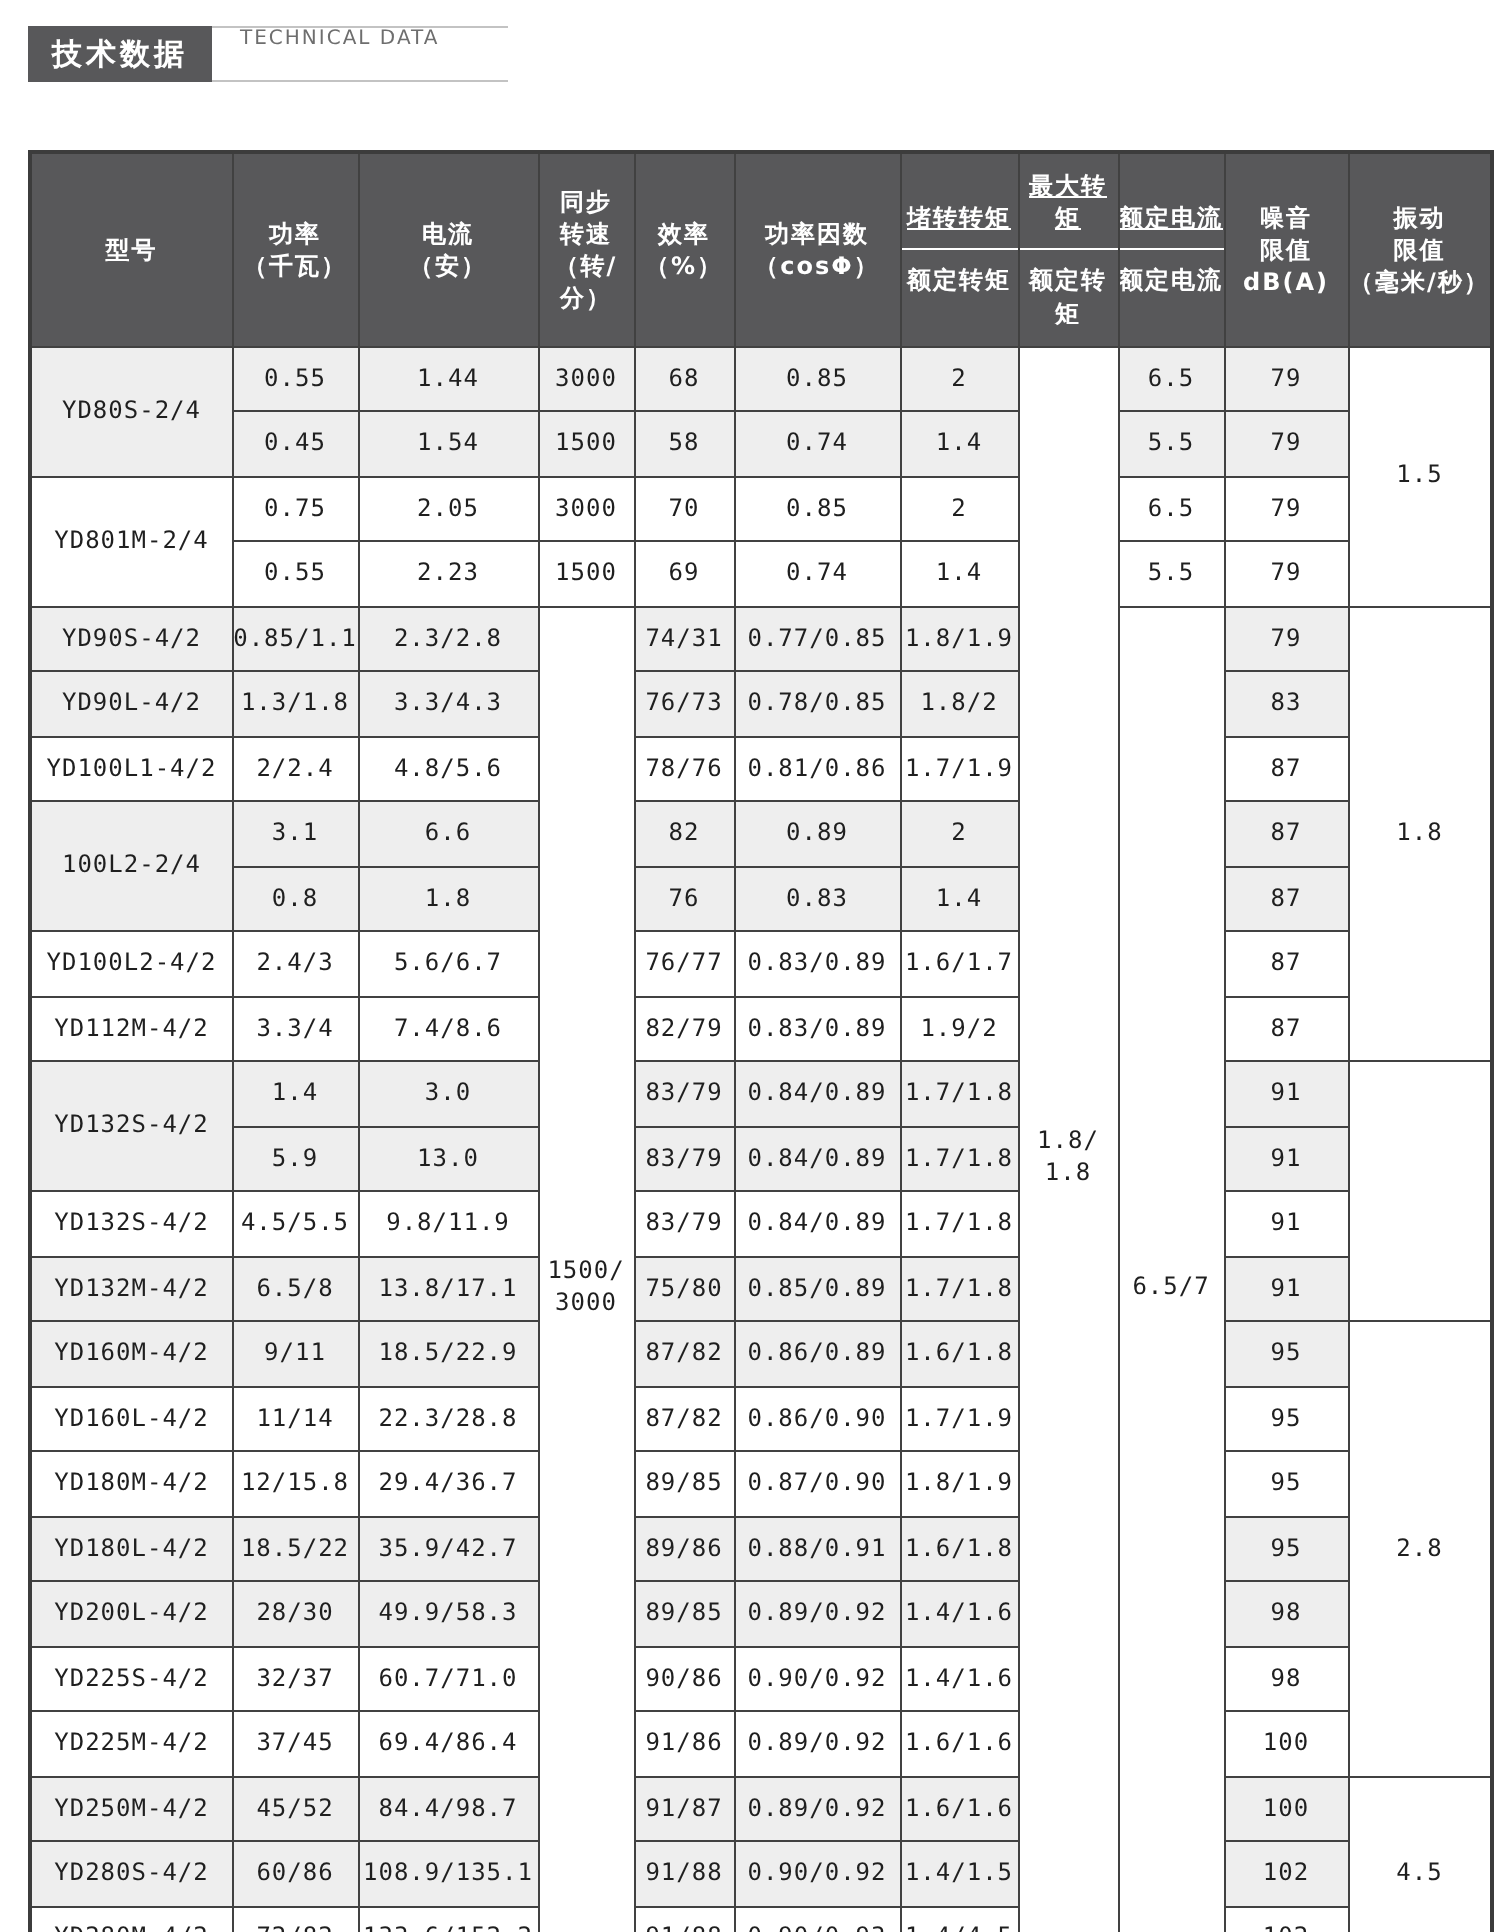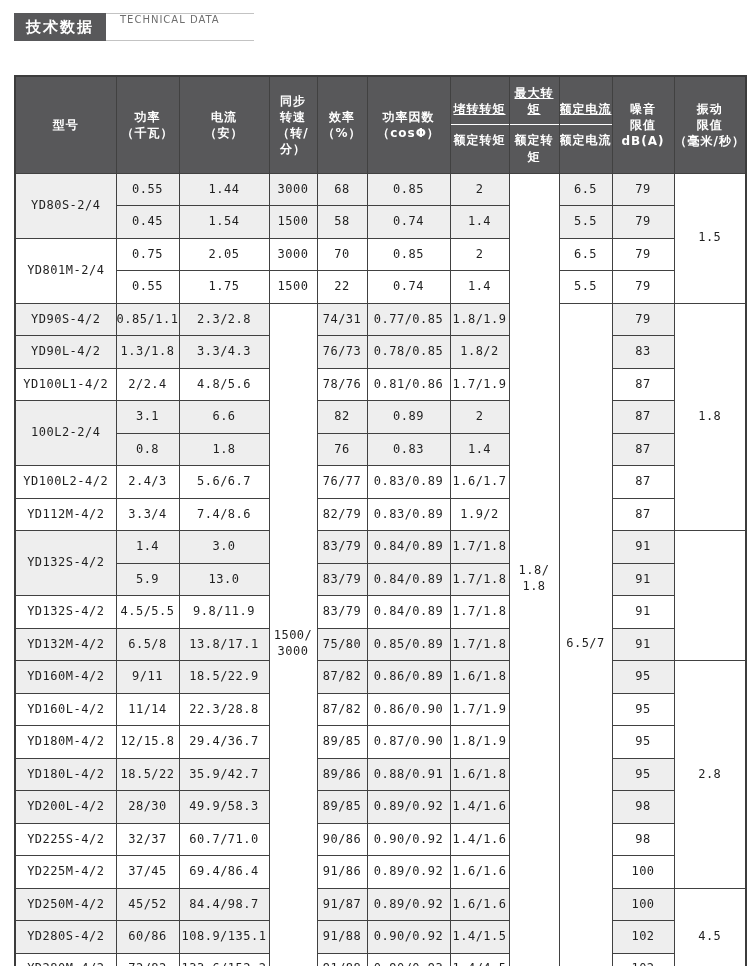--- a/index.html
+++ b/index.html
@@ -122,23 +122,23 @@
           <td>2.05</td>
           <td>3000</td>
           <td>70</td>
           <td>0.85</td>
           <td>2</td>
           <td>6.5</td>
           <td>79</td>
         </tr>
         <tr>
           <td>0.55</td>
-          <td>1.75</td>
+          <td>2.23</td>
           <td>1500</td>
-          <td>22</td>
+          <td>69</td>
           <td>0.74</td>
           <td>1.4</td>
           <td>5.5</td>
           <td>79</td>
         </tr>
         <tr>
           <td class="shaded">YD90S-4/2</td>
           <td class="shaded">0.85/1.1</td>
           <td class="shaded">2.3/2.8</td>
           <td rowspan="21">1500/<br>3000</td>

